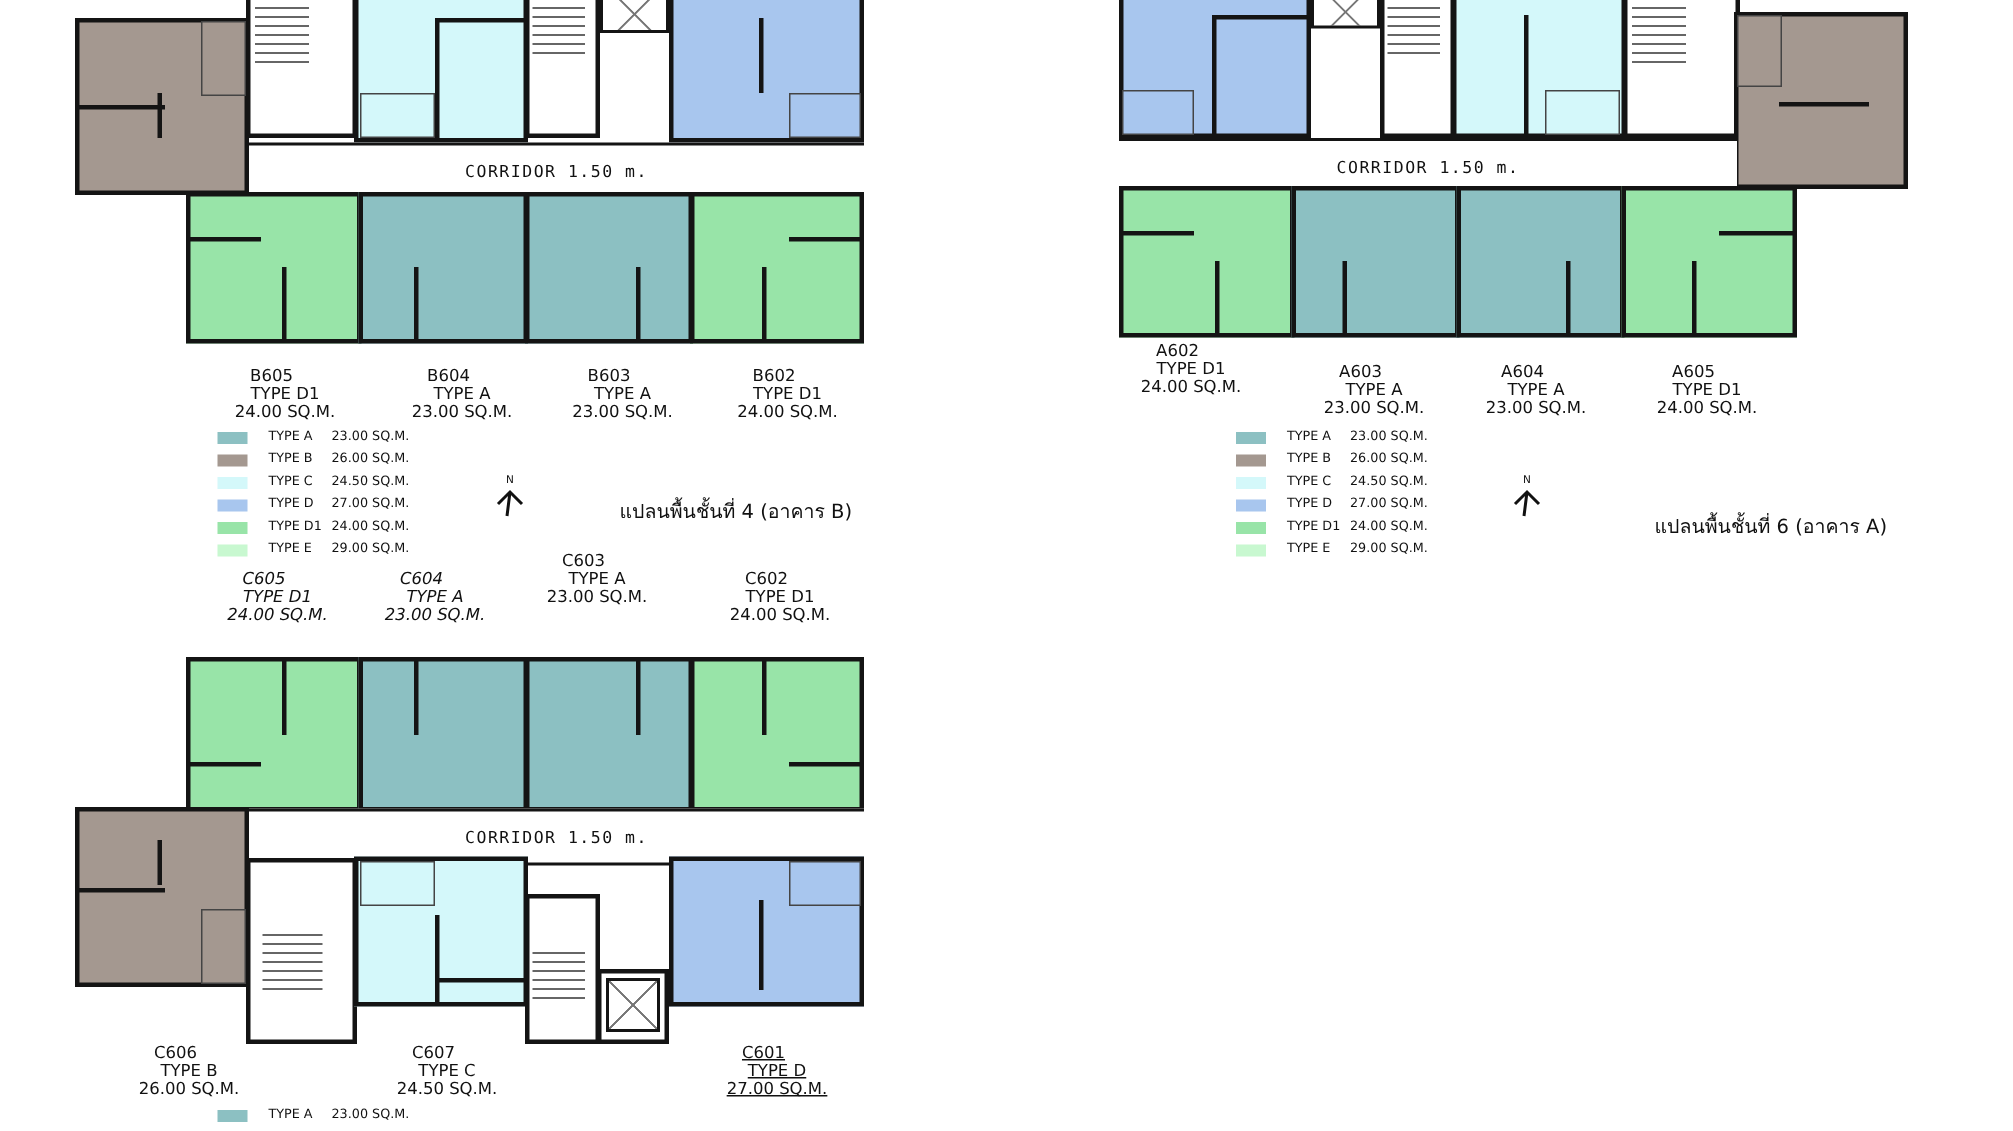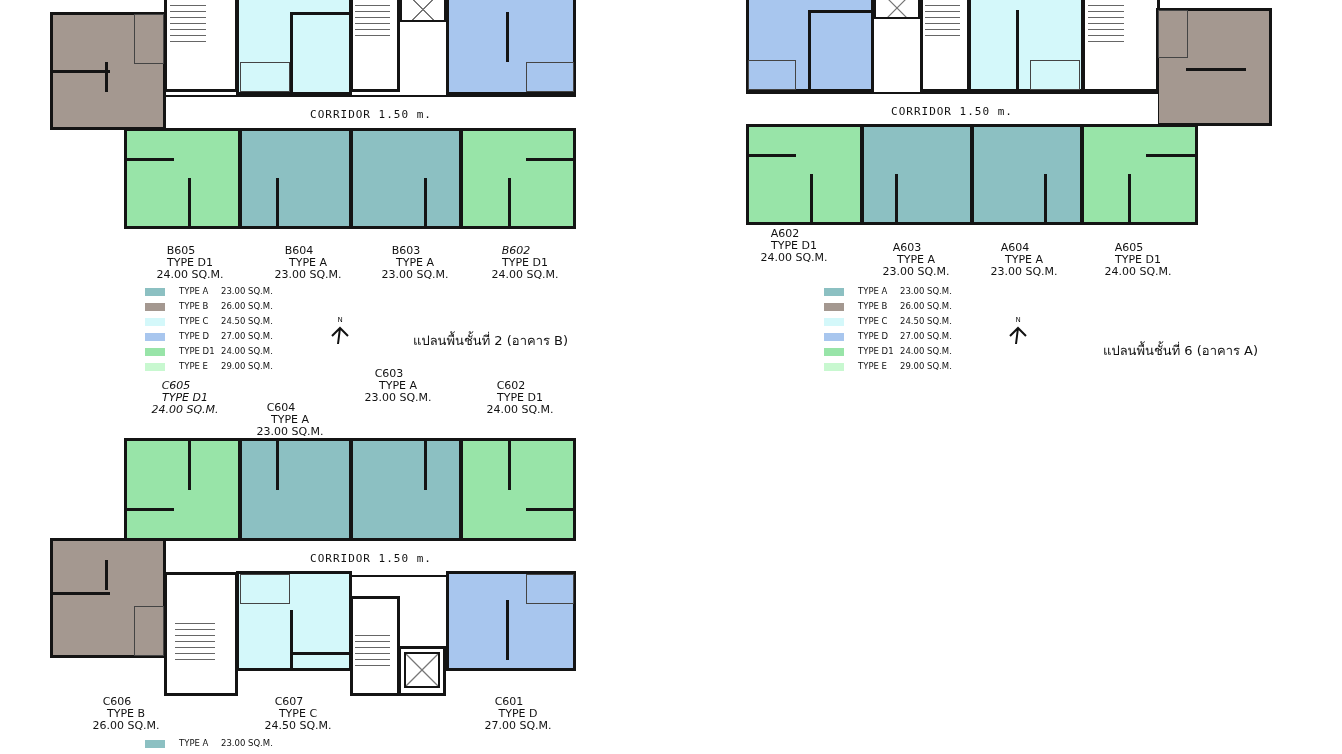--- a/index.html
+++ b/index.html
@@ -72,21 +72,21 @@
   <div style="margin-left:-18px;">B604</div>
   <div>TYPE A</div>
   <div>23.00 SQ.M.</div>
 </div>
 <div class="unit-label" style="left:365px;top:245px;width:100px;">
   <div style="margin-left:-18px;">B603</div>
   <div>TYPE A</div>
   <div>23.00 SQ.M.</div>
 </div>
 <div class="unit-label" style="left:475px;top:245px;width:100px;">
-  <div style="margin-left:-18px;font-style:italic;">B602</div>
+  <div style="margin-left:-18px;">B602</div>
   <div>TYPE D1</div>
   <div>24.00 SQ.M.</div>
 </div>
 
 <div class="legend" style="left:145px;top:284px;">
   <div class="row">
       <span class="sw" style="background:#8cc0c2"></span>
       <span class="t">TYPE A</span>
       <span>23.00 SQ.M.</span>
     </div>
@@ -116,21 +116,21 @@
       <span>29.00 SQ.M.</span>
     </div>
 </div>
 
 <div class="north" style="left:330px;top:316px;">
   <div style="font-size:7px;text-align:center;width:20px;">N</div>
   <svg width="20" height="22" viewBox="0 0 20 22">
       <path d="M2 12 L10 4 L18 12 M10 4 L8 20" stroke="#111" stroke-width="2" fill="none"></path>
     </svg>
 </div>
-<div class="plan-title" style="left:413px;top:330px;">แปลนพื้นชั้นที่ 2 (อาคาร B)</div>
+<div class="plan-title" style="left:413px;top:330px;">แปลนพื้นชั้นที่ 4 (อาคาร B)</div>
 
 <div>
   <div class="room" style="left:746px;top:-3px;width:128px;height:95px;background:#a8c6ee;"></div>
   <div class="wall-v" style="left:808px;top:10px;height:80px;"></div>
   <div class="wall-h" style="left:808px;top:10px;width:64px;"></div>
   <div class="bath" style="left:748px;top:60px;width:48px;height:30px;background:#a8c6ee;"></div>
 
   <div class="lift" style="left:874px;top:-3px;width:46px;height:22px;"></div>
   <div class="core" style="left:920px;top:-3px;width:50px;height:95px;"></div>
   <div class="stairs" style="left:925px;top:0px;width:35px;height:38px;"></div>
@@ -222,21 +222,21 @@
       <path d="M2 12 L10 4 L18 12 M10 4 L8 20" stroke="#111" stroke-width="2" fill="none"></path>
     </svg>
 </div>
 <div class="plan-title" style="left:1103px;top:340px;">แปลนพื้นชั้นที่ 6 (อาคาร A)</div>
 
 <div class="unit-label" style="left:135px;top:380px;width:100px;font-style:italic;">
   <div style="margin-left:-18px;">C605</div>
   <div>TYPE D1</div>
   <div>24.00 SQ.M.</div>
 </div>
-<div class="unit-label" style="left:240px;top:402px;width:100px;">
+<div class="unit-label" style="left:240px;top:380px;width:100px;font-style:italic;">
   <div style="margin-left:-18px;">C604</div>
   <div>TYPE A</div>
   <div>23.00 SQ.M.</div>
 </div>
 <div class="unit-label" style="left:348px;top:368px;width:100px;">
   <div style="margin-left:-18px;">C603</div>
   <div>TYPE A</div>
   <div>23.00 SQ.M.</div>
 </div>
 <div class="unit-label" style="left:470px;top:380px;width:100px;">
@@ -287,21 +287,21 @@
 <div class="unit-label" style="left:76px;top:696px;width:100px;">
   <div style="margin-left:-18px;">C606</div>
   <div>TYPE B</div>
   <div>26.00 SQ.M.</div>
 </div>
 <div class="unit-label" style="left:248px;top:696px;width:100px;">
   <div style="margin-left:-18px;">C607</div>
   <div>TYPE C</div>
   <div>24.50 SQ.M.</div>
 </div>
-<div class="unit-label" style="left:468px;top:696px;width:100px;">
+<div class="unit-label" style="left:468px;top:696px;width:100px;text-decoration:underline;">
   <div style="margin-left:-18px;">C601</div>
   <div>TYPE D</div>
   <div>27.00 SQ.M.</div>
 </div>
 
 <div class="legend" style="left:145px;top:736px;">
   <div class="row">
       <span class="sw" style="background:#8cc0c2"></span>
       <span class="t">TYPE A</span>
       <span>23.00 SQ.M.</span>

